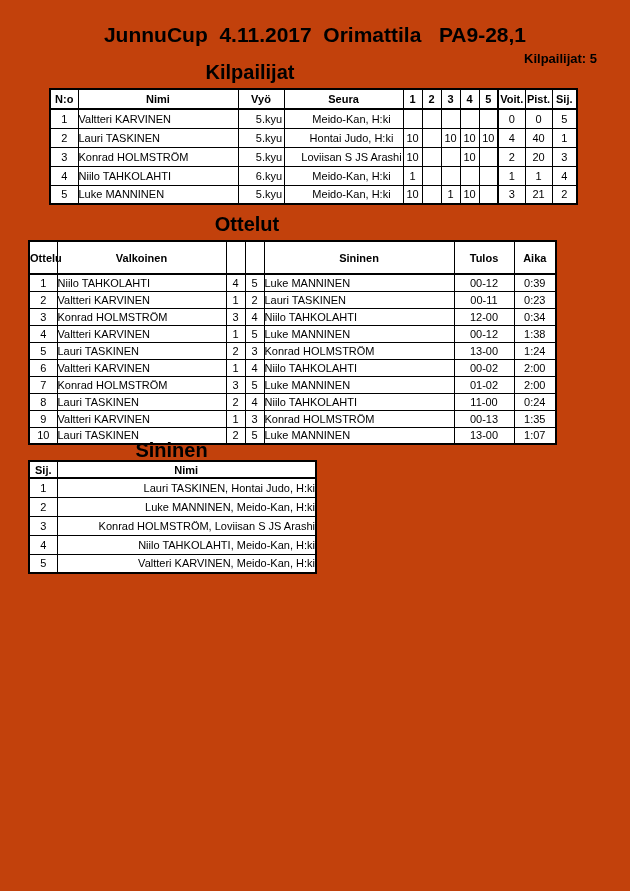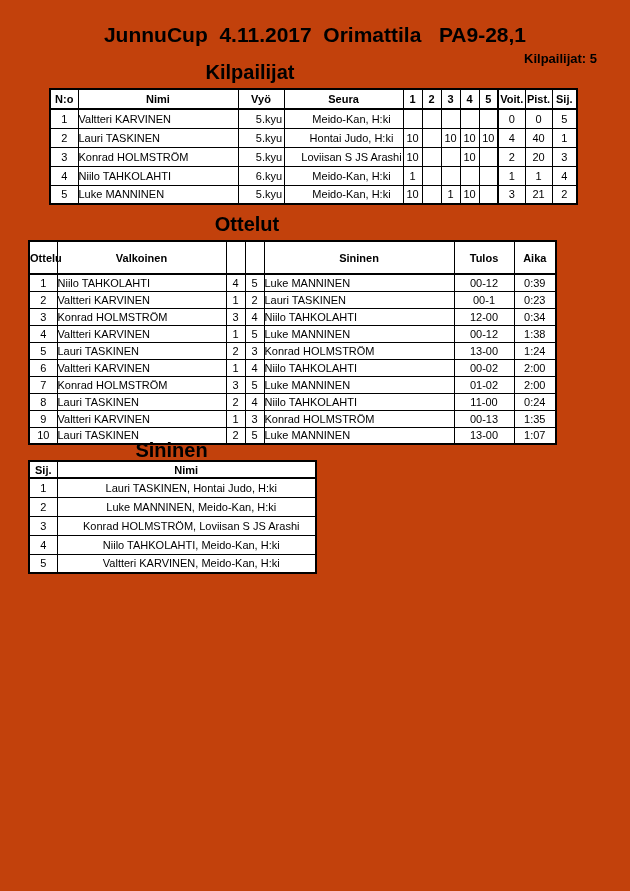--- a/index.html
+++ b/index.html
@@ -21,21 +21,21 @@
   thead th{border-bottom:2px solid #000;}
   .t1 thead tr{height:20px;}
   .t1 tbody tr{height:19px;}
   .t2 thead tr{height:33px;}
   .t2 tbody tr{height:17px;}
   .t3 thead tr{height:17px;}
   .t3 tbody tr{height:19px;}
   .c{text-align:center;}
   .l{text-align:center;padding-left:16px;}
   .l4{text-align:left;}
-  .l10{text-align:center;padding-left:10px;}
+  .l10{text-align:right;padding-left:10px;}
   .bl2{border-left:2px solid #000;}
 </style>
 </head>
 <body>
 
 <div class="page">
 
   <div class="title">JunnuCup  4.11.2017  Orimattila   PA9-28,1</div>
   <div class="count">Kilpailijat: 5</div>
 
@@ -176,21 +176,21 @@
         <td class="l4">Luke MANNINEN</td>
         <td class="c">00-12</td>
         <td class="c">0:39</td>
       </tr>
       <tr>
         <td class="c">2</td>
         <td class="l4">Valtteri KARVINEN</td>
         <td class="c">1</td>
         <td class="c">2</td>
         <td class="l4">Lauri TASKINEN</td>
-        <td class="c">00-1</td>
+        <td class="c">00-11</td>
         <td class="c">0:23</td>
       </tr>
       <tr>
         <td class="c">3</td>
         <td class="l4">Konrad HOLMSTRÖM</td>
         <td class="c">3</td>
         <td class="c">4</td>
         <td class="l4">Niilo TAHKOLAHTI</td>
         <td class="c">12-00</td>
         <td class="c">0:34</td>

